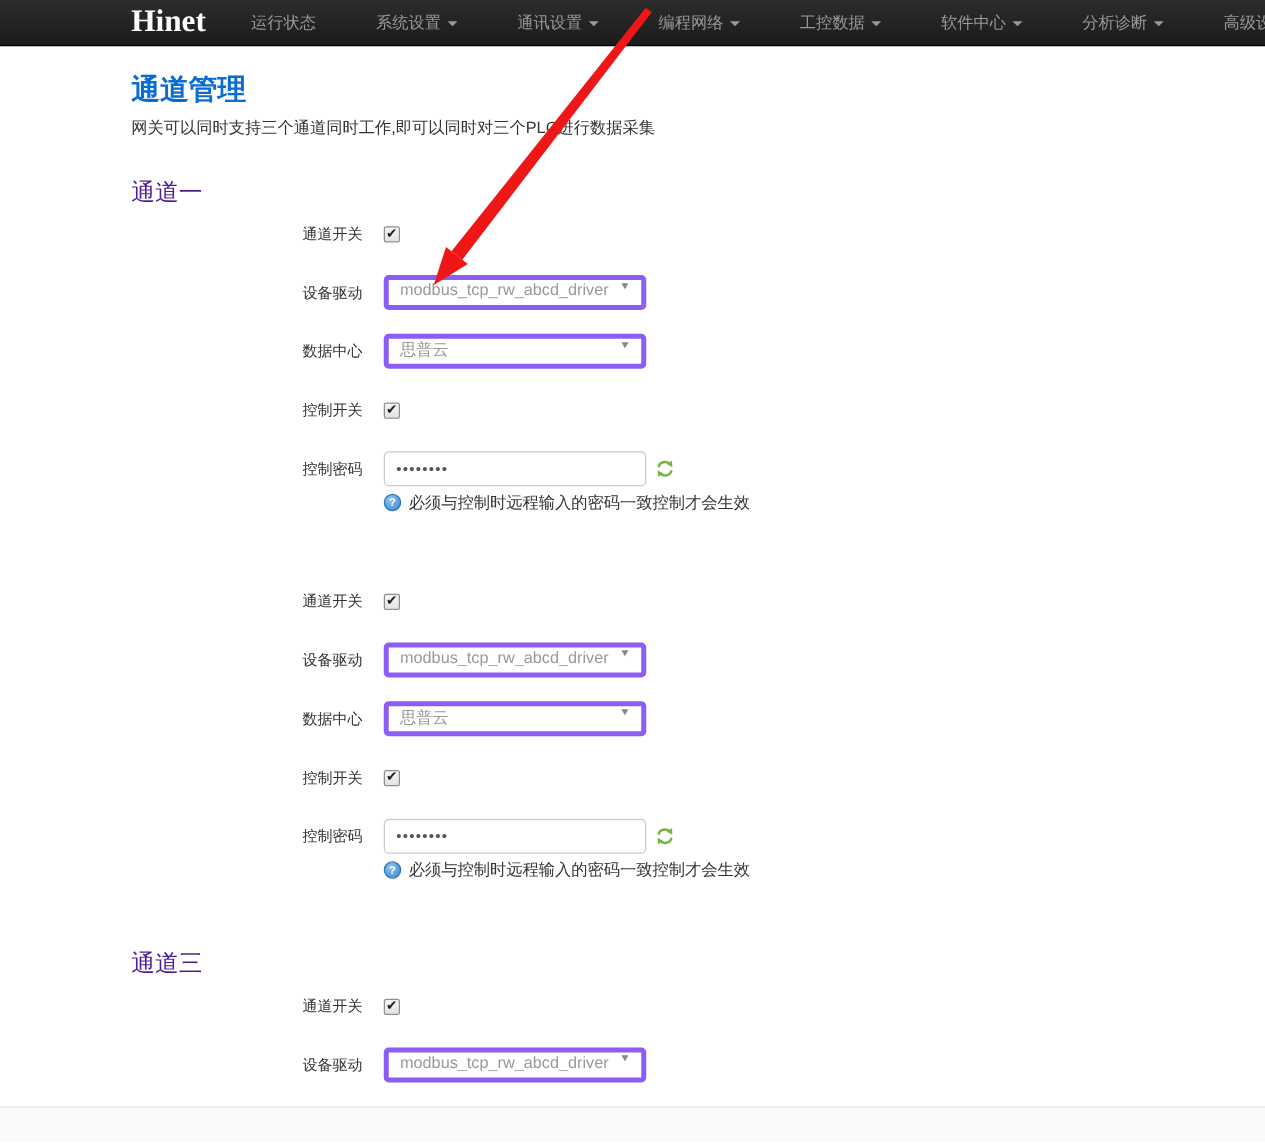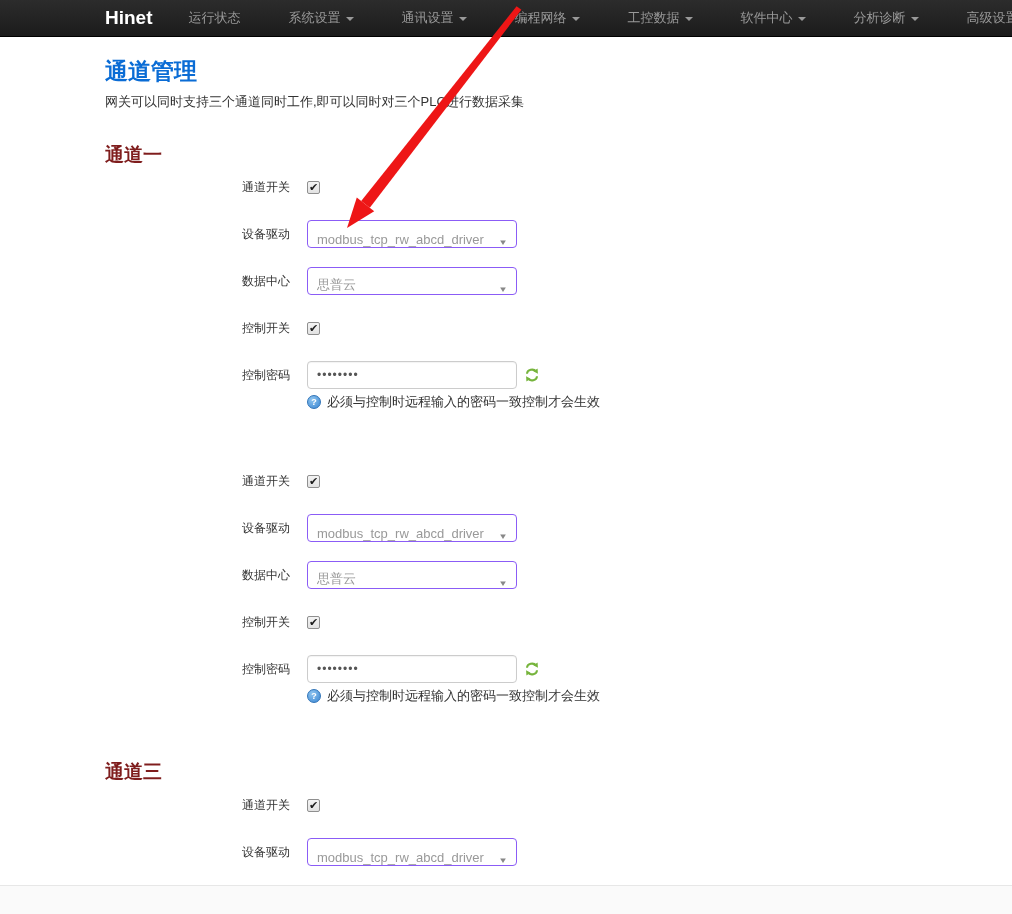--- a/index.html
+++ b/index.html
@@ -16,24 +16,25 @@
     height:37px;
     background:linear-gradient(#2c2c2c,#1b1b1b);
     border-bottom:1px solid #000;
     display:flex;
     align-items:center;
     padding-left:105px;
     white-space:nowrap;
   }
   .brand {
     color:#ffffff;
-    font-size:19px;
+    font-size:25px;
     font-weight:600;
     margin-right:26px;
     cursor:pointer;
+    font-family:Liberation Serif, serif;
   }
   .nav-items { display:flex; align-items:center; list-style:none;gap:28px; }
   .nav-item {
     color:#999;
     font-size:13px;
     padding:10px 10px;
     display:flex;
     align-items:center;
     cursor:pointer;
   }
@@ -52,21 +53,21 @@
     margin-top:21px;
     font-size:23px;
     font-weight:bold;
     color:#0a6cd5;
     line-height:1.2;
   }
   .page-subtitle { margin-top:7px; font-size:13px; color:#333; }
 
   .channel { margin-top:33px; }
   .channel + .channel { margin-top:56px; }
-  .channel-title { font-size:19px; font-weight:700; color:#7f1d1d; line-height:1.15; }
+  .channel-title { font-size:19px; font-weight:400; color:#4c1d95; line-height:1.15; }
   .channel-rows { margin-top:8px; }
 
   .form-row {
     display:flex;
     align-items:center;
     min-height:28px;
     margin-bottom:19px;
   }
   .form-row.last { margin-bottom:0; }
   .control-label {
@@ -87,25 +88,25 @@
     font-size:11px;
     line-height:11px;
     color:#1c1c1c;
     text-align:center;
     cursor:pointer;
   }
 
   
   .select-box {
     width:210px; height:28px;
-    border:1px solid #8b5cf6;
+    border:4px solid #8b5cf6;
     border-radius:4px;
     background:#fff;
     display:flex;
-    align-items:flex-end;
+    align-items:flex-start;
     padding:0 9px;
     cursor:pointer;
   }
   .select-value { font-size:13px; color:#999; overflow:hidden; white-space:nowrap; }
   .select-caret { margin-left:auto; font-size:8px; color:#888; transform:scaleX(1.2); }
 
   
   .text-input {
     width:210px; height:28px;
     border:1px solid #ccc;

